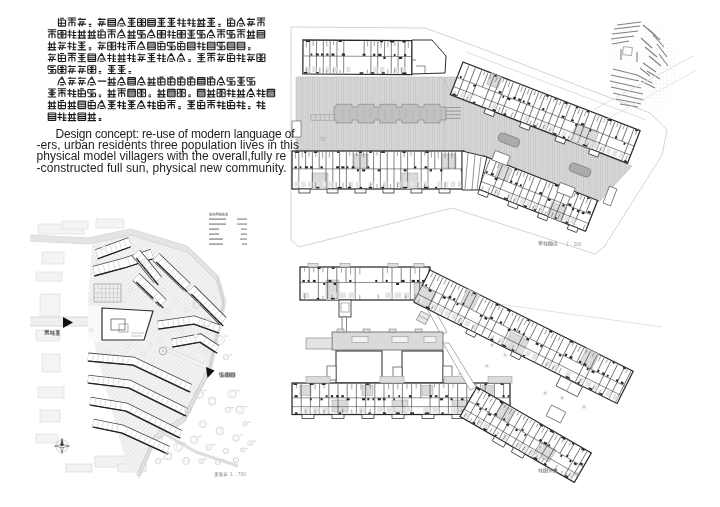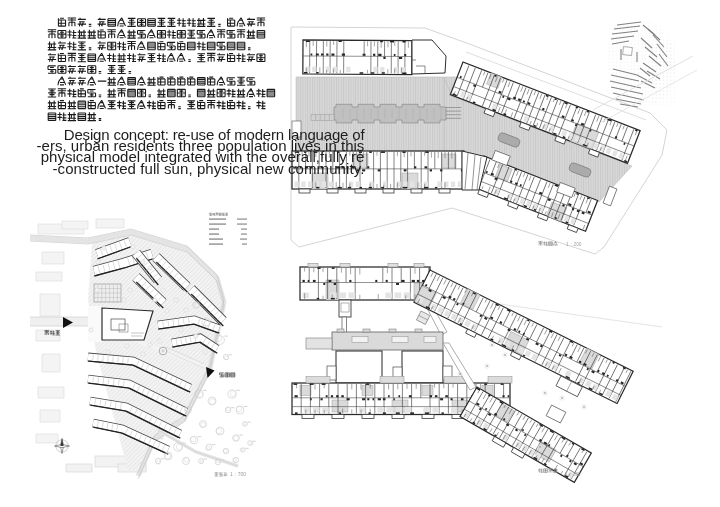--- a/index.html
+++ b/index.html
@@ -1,15 +1,15 @@
 <!DOCTYPE html>
 <html><head><meta charset="utf-8"><style>
 html,body{margin:0;padding:0;background:#ffffff;width:720px;height:507px;overflow:hidden;}
 body{font-family:"Liberation Sans",sans-serif;position:relative;}
-.en{position:absolute;left:36.5px;top:129.2px;font-size:15px;line-height:11.12px;color:#1d1d1d;letter-spacing:-0.18px;white-space:nowrap;text-align:right;}
+.en{position:absolute;left:36.5px;top:129.2px;font-size:12px;line-height:11.12px;color:#1d1d1d;letter-spacing:-0.18px;white-space:nowrap;}
 </style></head><body>
 <svg width="720" height="507" viewBox="0 0 720 507" style="position:absolute;left:0;top:0">
 <defs>
 <pattern id="hv" width="2.4" height="8" patternUnits="userSpaceOnUse">
         <rect width="2.4" height="8" fill="#d9d9d9"></rect>
         <rect width="1" height="8" fill="#c8c8c8"></rect>
       </pattern>
 <pattern id="hd" width="3" height="3" patternUnits="userSpaceOnUse" patternTransform="rotate(45)">
         <rect width="3" height="3" fill="#f3f3f3"></rect>
         <rect width="1" height="3" fill="#e7e7e7"></rect>
@@ -1043,14 +1043,14 @@
       <circle cx="492" cy="345" r="2.2" fill="none" stroke="#dddddd" stroke-width="0.6"></circle>
     </g>
 
 <path d="M539.40 468.40L539.40 472.60 M538.25 469.50L540.50 469.50 M538.25 471.00L540.50 471.00 M541.40 468.50L541.40 472.50 M540.75 469.75L542.75 469.75 M540.75 471.25L542.75 471.25 M540.75 472.50L542.75 472.50 M543.50 468.75L547.50 468.75 M543.50 468.75L543.50 472.50 M547.50 468.75L547.50 472.50 M543.50 472.50L547.50 472.50 M545.50 468.75L545.50 472.50 M543.50 470.60L547.50 470.60 M544.50 469.65L546.50 469.65 M544.50 471.55L546.50 471.55 M548.40 469.40L552.60 469.40 M550.50 468.40L550.50 472.60 M549.00 470.50L549.00 472.50 M552.00 470.50L552.00 472.50 M549.00 470.50L552.00 470.50 M548.40 468.40L552.60 468.40 M553.40 469.60L557.60 469.60 M554.30 468.40L554.30 472.60 M556.60 468.40L556.60 472.60 M553.40 471.40L557.60 471.40 M553.40 472.60L557.60 472.60 M555.25 469.60L555.25 471.40" stroke="#8a8a8a" stroke-width="0.6" fill="none"></path>
 <text x="565" y="475.5" font-size="4.8" fill="#9d9d9d" font-family="Liberation Sans">1：200</text>
 </svg>
 
 <div class="en">
     <div style="letter-spacing:-0.18px"><span style="padding-left:19px"></span>Design concept: re-use of modern language of</div>
     <div style="letter-spacing:0.02px">-ers, urban residents three population lives in this</div>
-    <div style="letter-spacing:0.02px">physical model integrated with the overall,fully re</div>
+    <div style="letter-spacing:0.02px">physical model villagers with the overall,fully re</div>
     <div style="letter-spacing:0.08px">-constructed full sun, physical new community.</div>
   </div>
 </body></html>

